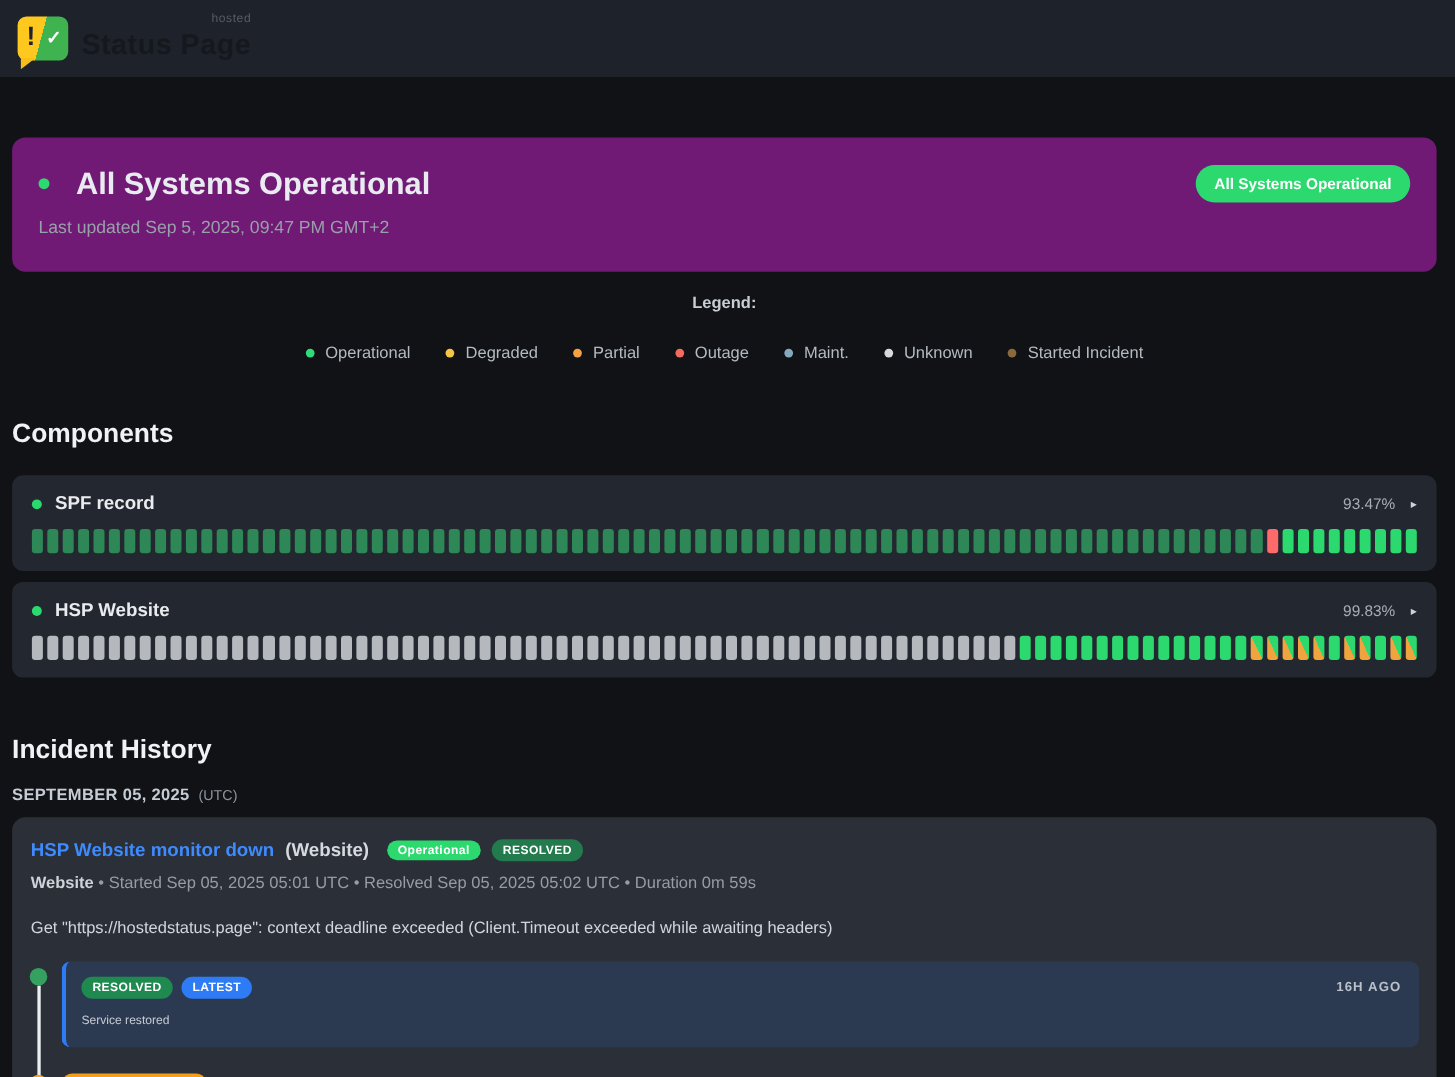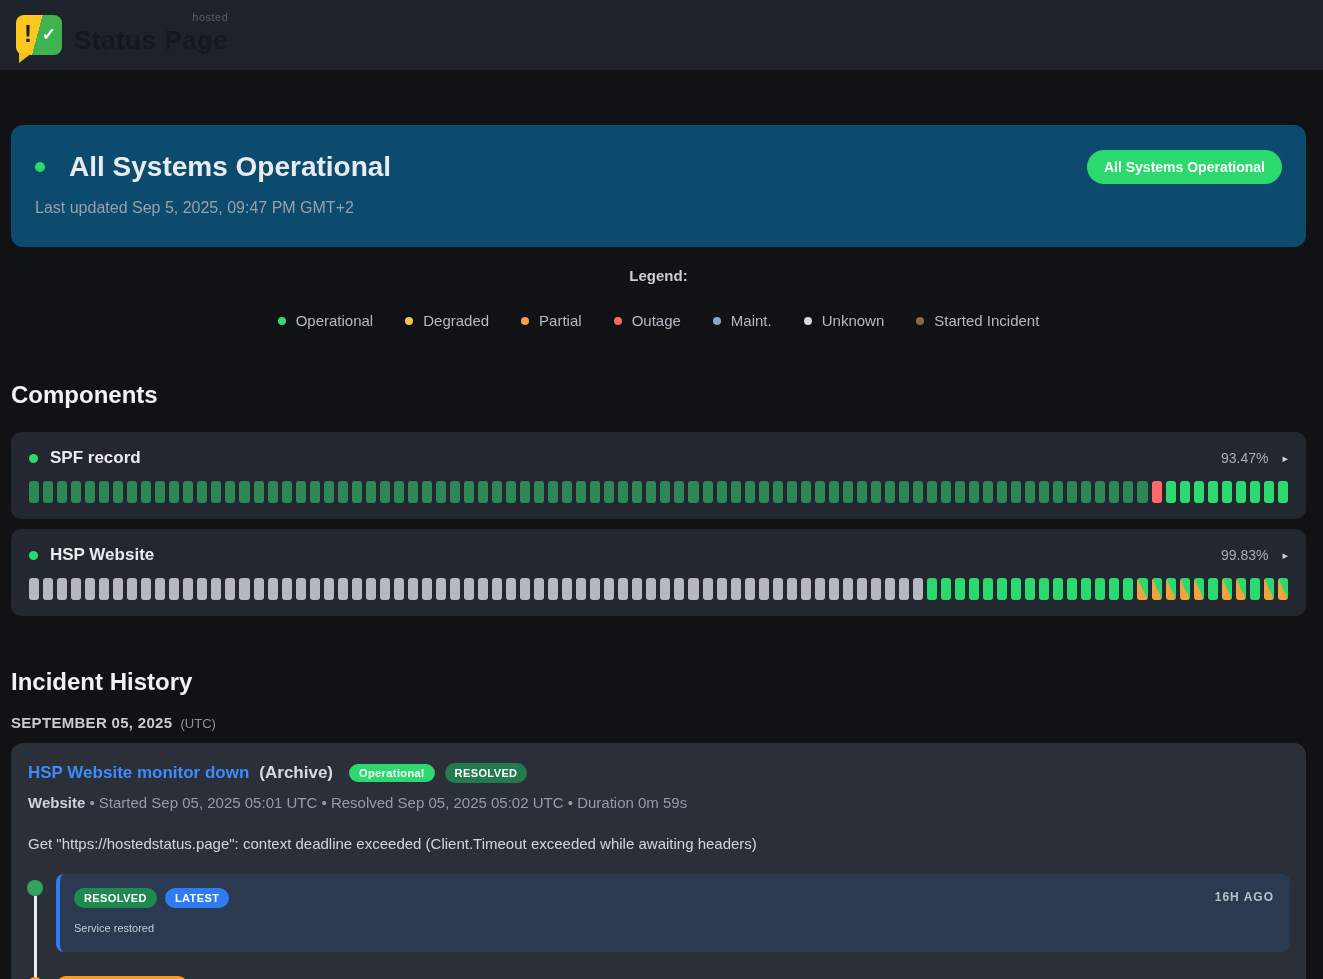--- a/index.html
+++ b/index.html
@@ -57,21 +57,21 @@
   .theme-toggle {
     margin-left:6px; width:40px; height:36px;
     background:transparent; border:1px solid #4b515a; border-radius:8px;
     color:#cfd4da; font-size:18px; line-height:1; cursor:pointer;
     display:flex; align-items:center; justify-content:center;
   }
   
   .page { padding:0 17px 0 11px; }
   
   .banner {
-    margin-top:55px; background:#0c4a6e; border-radius:12px;
+    margin-top:55px; background:#701a75; border-radius:12px;
     padding:26px 24px 30px 24px; position:relative;
   }
   .banner-titlerow { display:flex; align-items:center; gap:24px; }
   .status-dot { width:10px; height:10px; border-radius:50%; background:var(--green); }
   .banner-title { font-size:28px; font-weight:600; color:#e8ebef; }
   .banner-updated { margin-top:16px; margin-left:0; font-size:16px; color:#99a0aa; }
   .banner-badge {
     position:absolute; right:24px; top:25px;
     background:var(--green); color:#fff; font-size:14px; font-weight:bold;
     padding:9px 17px; border-radius:999px;
@@ -408,21 +408,21 @@
 
   <h2 class="section-title">Incident History</h2>
   <div class="incident-dateline">
     <span class="incident-date">SEPTEMBER 05, 2025</span>
     <span class="incident-tz">(UTC)</span>
   </div>
 
   <section class="incident-card">
     <div class="incident-titlerow">
       <a class="incident-title">HSP Website monitor down</a>
-      <span class="incident-component">(Archive)</span>
+      <span class="incident-component">(Website)</span>
       <span class="badge small" id="badge-operational" style="background: rgb(43, 217, 111);">Operational</span>
       <span class="badge" id="badge-resolved" style="background: rgb(35, 122, 76);">RESOLVED</span>
     </div>
     <div class="incident-meta">
       <b>Website</b><span> • Started Sep 05, 2025 05:01 UTC • Resolved Sep 05, 2025 05:02 UTC • Duration 0m 59s</span>
     </div>
     <div class="incident-desc">Get "https://hostedstatus.page": context deadline exceeded (Client.Timeout exceeded while awaiting headers)</div>
 
     <div class="updates" id="incident-updates">
       <div class="tl-line"></div>

